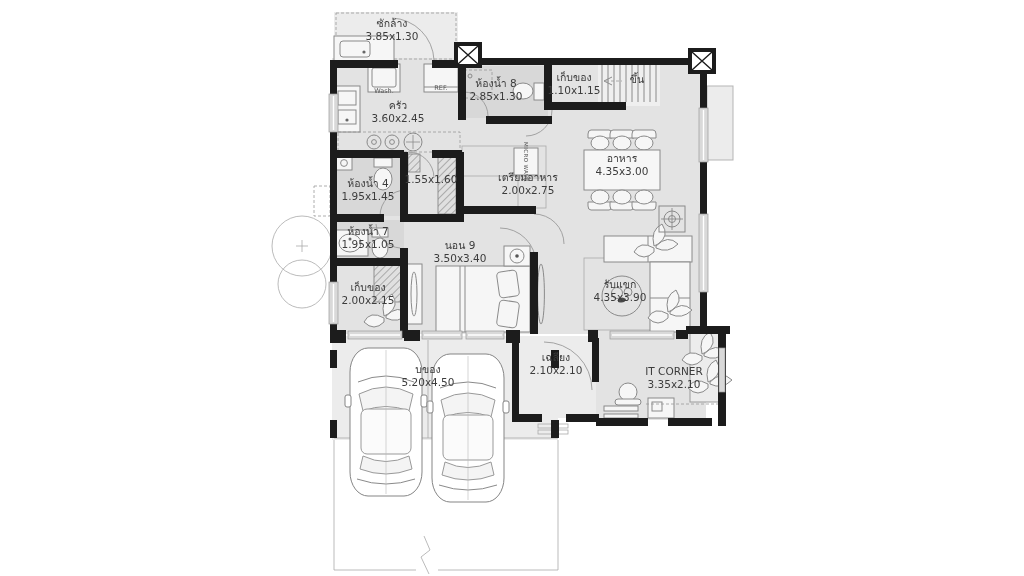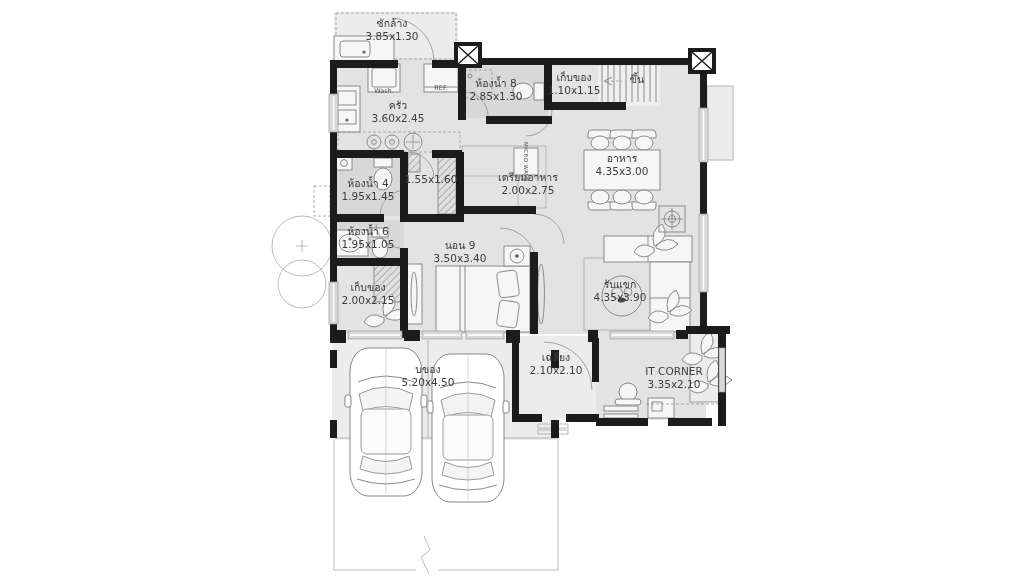--- a/index.html
+++ b/index.html
@@ -356,21 +356,21 @@
   <div class="dm">1.95x1.45</div>
 </div>
 <div class="lbl" style="left:431px;top:180px">
   <div class="dm">1.55x1.60</div>
 </div>
 <div class="lbl" style="left:528px;top:184px">
   <div class="nm">เตรียมอาหาร</div>
   <div class="dm">2.00x2.75</div>
 </div>
 <div class="lbl" style="left:368px;top:238px">
-  <div class="nm">ห้องน้ำ 6</div>
+  <div class="nm">ห้องน้ำ 7</div>
   <div class="dm">1.95x1.05</div>
 </div>
 <div class="lbl" style="left:368px;top:294px">
   <div class="nm">เก็บของ</div>
   <div class="dm">2.00x2.15</div>
 </div>
 <div class="lbl" style="left:460px;top:252px">
   <div class="nm">นอน 9</div>
   <div class="dm">3.50x3.40</div>
 </div>

